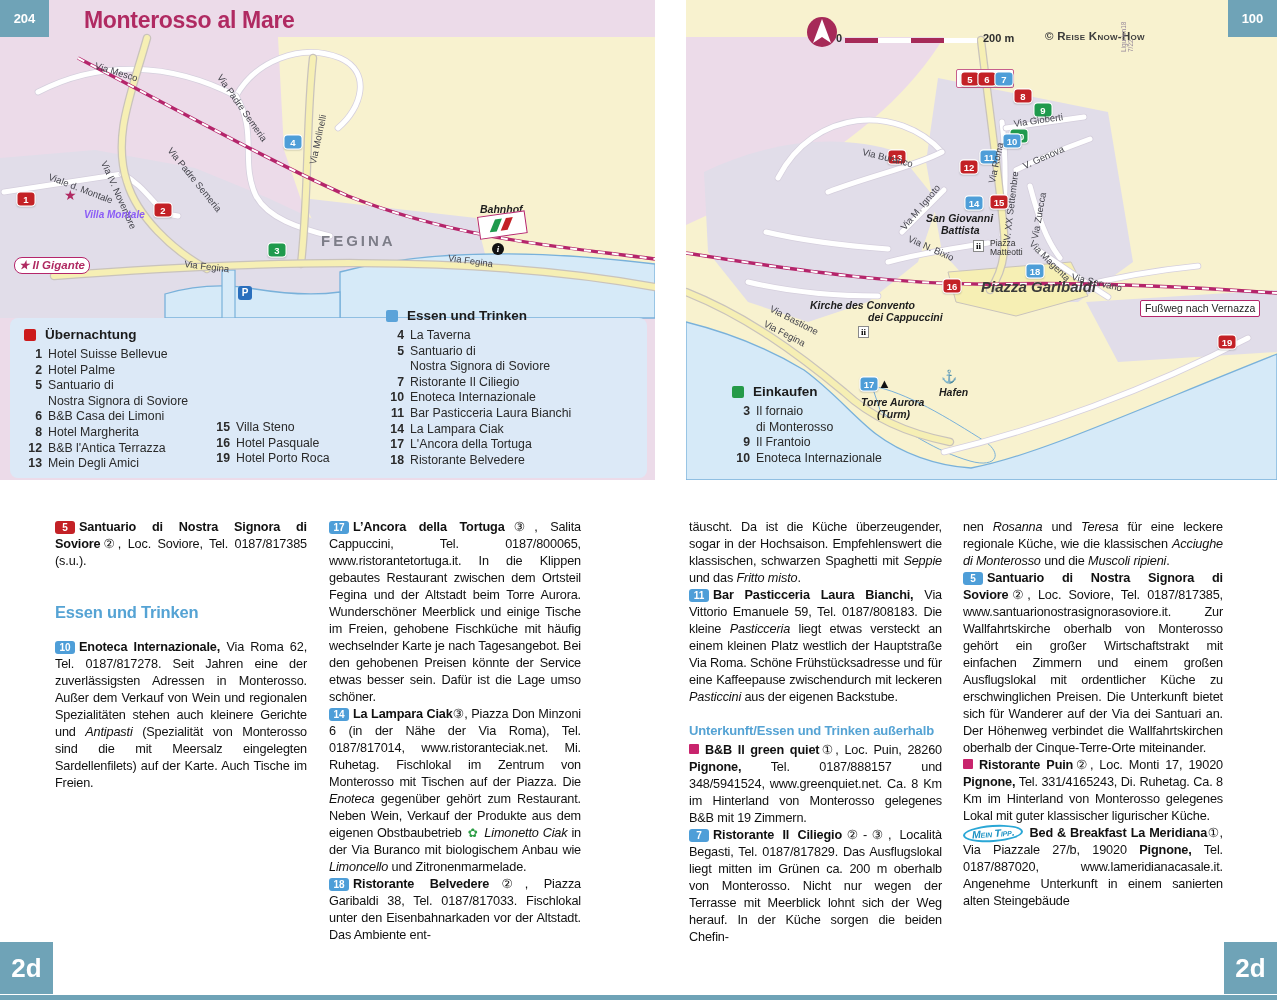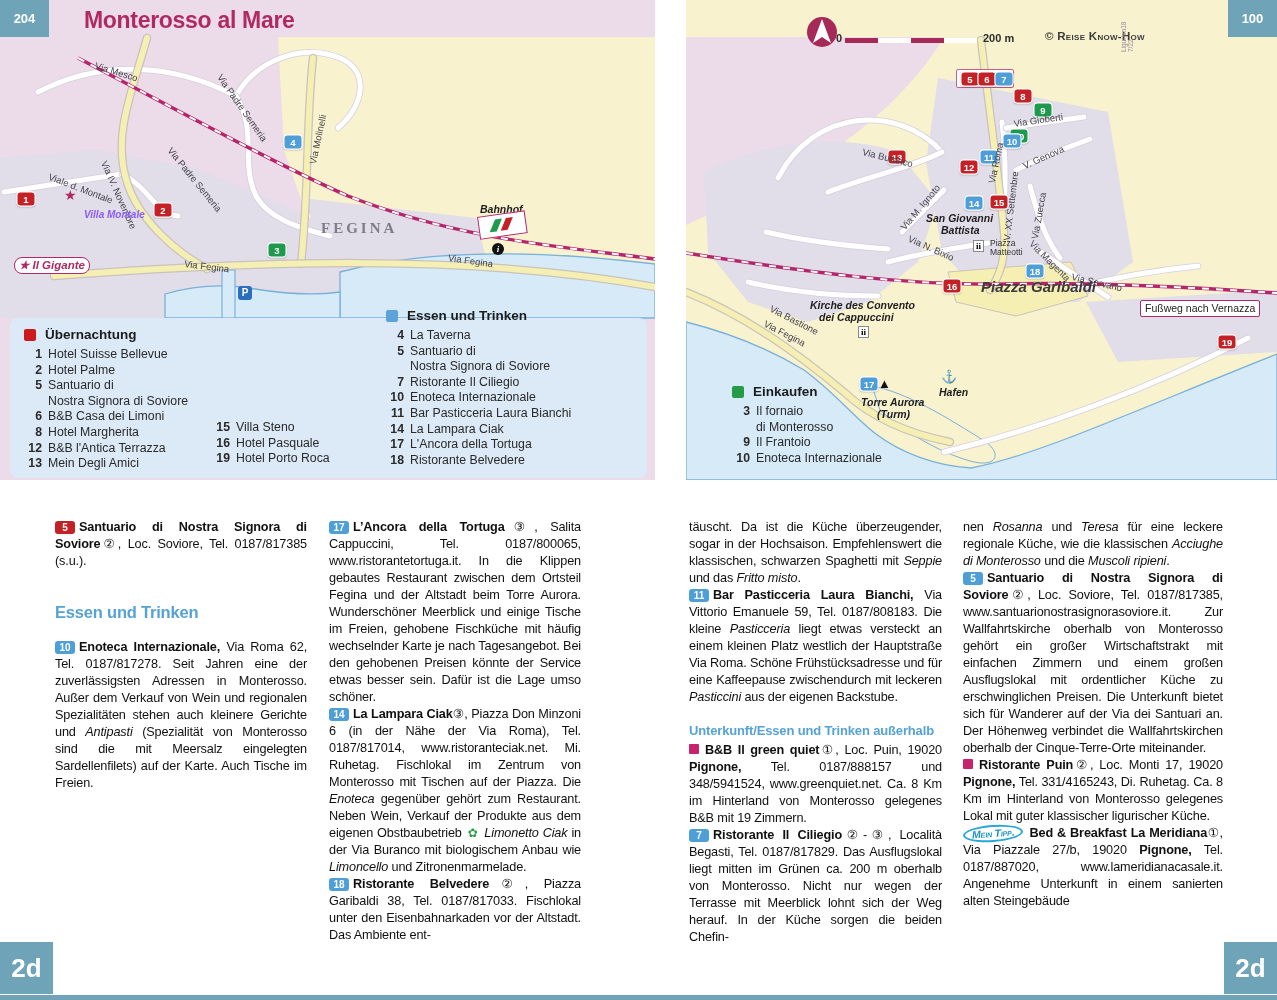--- a/index.html
+++ b/index.html
@@ -306,21 +306,21 @@
   <div id="overlay">
 
   <div class="map-label " style="left: 97px; top: 60px; transform: rotate(17deg);">Via Mesco</div>
       <div class="map-label " style="left: 224px; top: 72px; transform: rotate(55deg);">Via Padre Semeria</div>
       <div class="map-label " style="left: 174px; top: 145px; transform: rotate(51deg);">Via Padre Semeria</div>
       <div class="map-label " style="left: 307px; top: 163px; transform: rotate(-78deg);">Via Molinelli</div>
       <div class="map-label " style="left: 51px; top: 171px; transform: rotate(21deg);">Viale d. Montale</div>
       <div class="map-label " style="left: 109px; top: 159px; transform: rotate(66deg);">Via IV. Novembre</div>
       <div class="map-label " style="left: 185px; top: 258px; transform: rotate(7deg);">Via Fegina</div>
       <div class="map-label " style="left: 449px; top: 252px; transform: rotate(8deg);">Via Fegina</div>
-      <div class="map-label lbl-region" style="left: 321px; top: 220px; font-family: Liberation Serif, serif;">FEGINA</div>
+      <div class="map-label lbl-region" style="left: 321px; top: 232px;">FEGINA</div>
       <div class="map-label lbl-poi" style="left: 480px; top: 203px;">Bahnhof</div>
       <div class="map-label lbl-poi-mag" style="left: 42px; top: 209px;">Villa Montale</div>
       <div class="map-icon star" style="left: 64px; top: 188px;">★</div>
       <div class="map-icon parking" style="left: 238px; top: 286px;">P</div>
       <div class="map-icon info-dot" style="left: 492px; top: 243px;">i</div>
       <div class="map-icon fs-box" style="left: 477px; top: 217px;"></div>
       <div class="box-label box-mag" style="left: 14px; top: 257px;">★ Il Gigante</div>
       <div class="chip red" style="left: 26px; top: 199px;">1</div>
       <div class="chip red" style="left: 163px; top: 210px;">2</div>
       <div class="chip green" style="left: 277px; top: 250px;">3</div>
@@ -351,21 +351,21 @@
       <div class="map-label lbl-small" style="left: 990px; top: 247px;">Matteotti</div>
       <div class="map-label " style="left: 986px; top: 182px; transform: rotate(-78deg);">Via Roma</div>
       <div class="map-label " style="left: 1013px; top: 118px; transform: rotate(-8deg);">Via Gioberti</div>
       <div class="map-label " style="left: 1021px; top: 161px; transform: rotate(-24deg);">V. Genova</div>
       <div class="map-label " style="left: 1001px; top: 240px; transform: rotate(-83deg);">V. XX Settembre</div>
       <div class="map-label " style="left: 1029px; top: 238px; transform: rotate(-80deg);">Via Zuecca</div>
       <div class="map-label " style="left: 1035px; top: 238px; transform: rotate(45deg);">Via Magenta</div>
       <div class="map-label " style="left: 1073px; top: 271px; transform: rotate(13deg);">Via Servano</div>
       <div class="map-label lbl-piazza" style="left: 981px; top: 278px;">Piazza Garibaldi</div>
       <div class="map-label lbl-poi" style="left: 810px; top: 299px;">Kirche des Convento</div>
-      <div class="map-label lbl-poi" style="left: 819px; top: 311px;">dei Cappuccini</div>
+      <div class="map-label lbl-poi" style="left: 868px; top: 311px;">dei Cappuccini</div>
       <div class="map-label " style="left: 773px; top: 303px; transform: rotate(27deg);">Via Bastione</div>
       <div class="map-label " style="left: 767px; top: 318px; transform: rotate(27deg);">Via Fegina</div>
       <div class="map-label lbl-poi" style="left: 861px; top: 396px;">Torre Aurora</div>
       <div class="map-label lbl-poi" style="left: 877px; top: 408px;">(Turm)</div>
       <div class="map-label lbl-poi" style="left: 939px; top: 386px;">Hafen</div>
       <div class="map-icon info-box" style="left: 973px; top: 240px;">ii</div>
       <div class="map-icon info-box" style="left: 858px; top: 326px;">ii</div>
       <div class="map-icon tower" style="left: 878px; top: 377px;">▲</div>
       <div class="map-icon anchor" style="left: 941px; top: 370px;">⚓</div>
       <div class="box-label " style="left: 1140px; top: 300px;">Fußweg nach Vernazza</div>
@@ -378,21 +378,21 @@
     </div>
   <div class="col" style="left:329px">
       <p><span class="tchip blue">17</span><b>L’Ancora della Tortuga</b><span>③, Salita Cappuccini, Tel. 0187/800065, www.ristorantetortuga.it. In die Klippen gebautes Restaurant zwischen dem Ortsteil Fegina und der Altstadt beim Torre Aurora. Wunderschöner Meerblick und einige Tische im Freien, gehobene Fischküche mit häufig wechselnder Karte je nach Tagesangebot. Bei den gehobenen Preisen könnte der Service etwas besser sein. Dafür ist die Lage umso schöner.</span></p>
       <p><span class="tchip blue">14</span><b>La Lampara Ciak</b><span>③, Piazza Don Minzoni 6 (in der Nähe der Via Roma), Tel. 0187/817014, www.ristoranteciak.net. Mi. Ruhetag. Fischlokal im Zentrum von Monterosso mit Tischen auf der Piazza. Die </span><i>Enoteca</i><span> gegenüber gehört zum Restaurant. Neben Wein, Verkauf der Produkte aus dem eigenen Obstbaubetrieb </span><span class="fly">✿</span><i> Limonetto Ciak</i><span> in der Via Buranco mit biologischem Anbau wie </span><i>Limoncello</i><span> und Zitronenmarmelade.</span></p>
       <p><span class="tchip blue">18</span><b>Ristorante Belvedere</b><span>②, Piazza Garibaldi 38, Tel. 0187/817033. Fischlokal unter den Eisenbahnarkaden vor der Altstadt. Das Ambiente ent-</span></p>
     </div>
   <div class="col" style="left:689px;width:253px">
       <p><span>täuscht. Da ist die Küche überzeugender, sogar in der Hochsaison. Empfehlenswert die klassischen, schwarzen Spaghetti mit </span><i>Seppie</i><span> und das </span><i>Fritto misto</i><span>.</span></p>
       <p><span class="tchip blue">11</span><b>Bar Pasticceria Laura Bianchi,</b><span> Via Vittorio Emanuele 59, Tel. 0187/808183. Die kleine </span><i>Pasticceria</i><span> liegt etwas versteckt an einem kleinen Platz westlich der Hauptstraße Via Roma. Schöne Frühstücksadresse und für eine Kaffeepause zwischendurch mit leckeren </span><i>Pasticcini</i><span> aus der eigenen Backstube.</span></p>
       <div class="h3">Unterkunft/Essen und Trinken außerhalb</div>
-      <p><span class="sq"></span><b>B&amp;B Il green quiet</b><span>①, Loc. Puin, 19020 </span><b>Pignone,</b><span> Tel. 0187/888157 und 348/5941524, www.greenquiet.net. Ca. 8 Km im Hinterland von Monterosso gelegenes B&amp;B mit 19 Zimmern.</span></p>
+      <p><span class="sq"></span><b>B&amp;B Il green quiet</b><span>①, Loc. Puin, 28260 </span><b>Pignone,</b><span> Tel. 0187/888157 und 348/5941524, www.greenquiet.net. Ca. 8 Km im Hinterland von Monterosso gelegenes B&amp;B mit 19 Zimmern.</span></p>
       <p><span class="tchip blue">7</span><b>Ristorante Il Ciliegio</b><span>②-③, Località Begasti, Tel. 0187/817829. Das Ausflugslokal liegt mitten im Grünen ca. 200 m oberhalb von Monterosso. Nicht nur wegen der Terrasse mit Meerblick lohnt sich der Weg herauf. In der Küche sorgen die beiden Chefin-</span></p>
     </div>
   <div class="col" style="left:963px;width:260px">
       <p><span>nen </span><i>Rosanna</i><span> und </span><i>Teresa</i><span> für eine leckere regionale Küche, wie die klassischen </span><i>Acciughe di Monterosso</i><span> und die </span><i>Muscoli ripieni</i><span>.</span></p>
       <p><span class="tchip blue">5</span><b>Santuario di Nostra Signora di Soviore</b><span>②, Loc. Soviore, Tel. 0187/817385, www.santuarionostrasignorasoviore.it. Zur Wallfahrtskirche oberhalb von Monterosso gehört ein großer Wirtschaftstrakt mit einfachen Zimmern und einem großen Ausflugslokal mit ordentlicher Küche zu erschwinglichen Preisen. Die Unterkunft bietet sich für Wanderer auf der Via dei Santuari an. Der Höhenweg verbindet die Wallfahrtskirchen oberhalb der Cinque-Terre-Orte miteinander.</span></p>
       <p><span class="sq"></span><b>Ristorante Puin</b><span>②, Loc. Monti 17, 19020 </span><b>Pignone,</b><span> Tel. 331/4165243, Di. Ruhetag. Ca. 8 Km im Hinterland von Monterosso gelegenes Lokal mit guter klassischer ligurischer Küche.</span></p>
       <p><span class="tipp">Mein Tipp.</span><b> Bed &amp; Breakfast La Meridiana</b><span>①, Via Piazzale 27/b, 19020 </span><b>Pignone,</b><span> Tel. 0187/887020, www.lameridianacasale.it. Angenehme Unterkunft in einem sanierten alten Steingebäude</span></p>
     </div>
 
   <div class="tab2d" style="left:0">2d</div>

